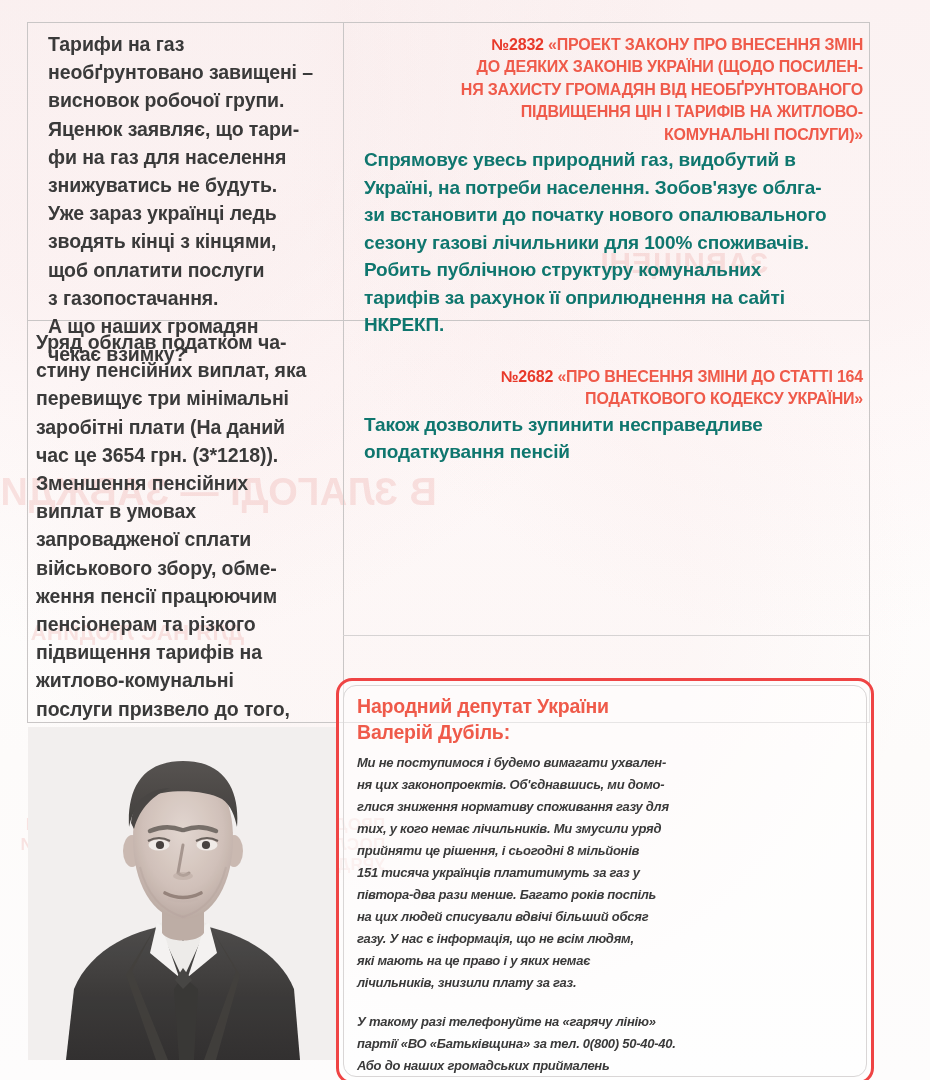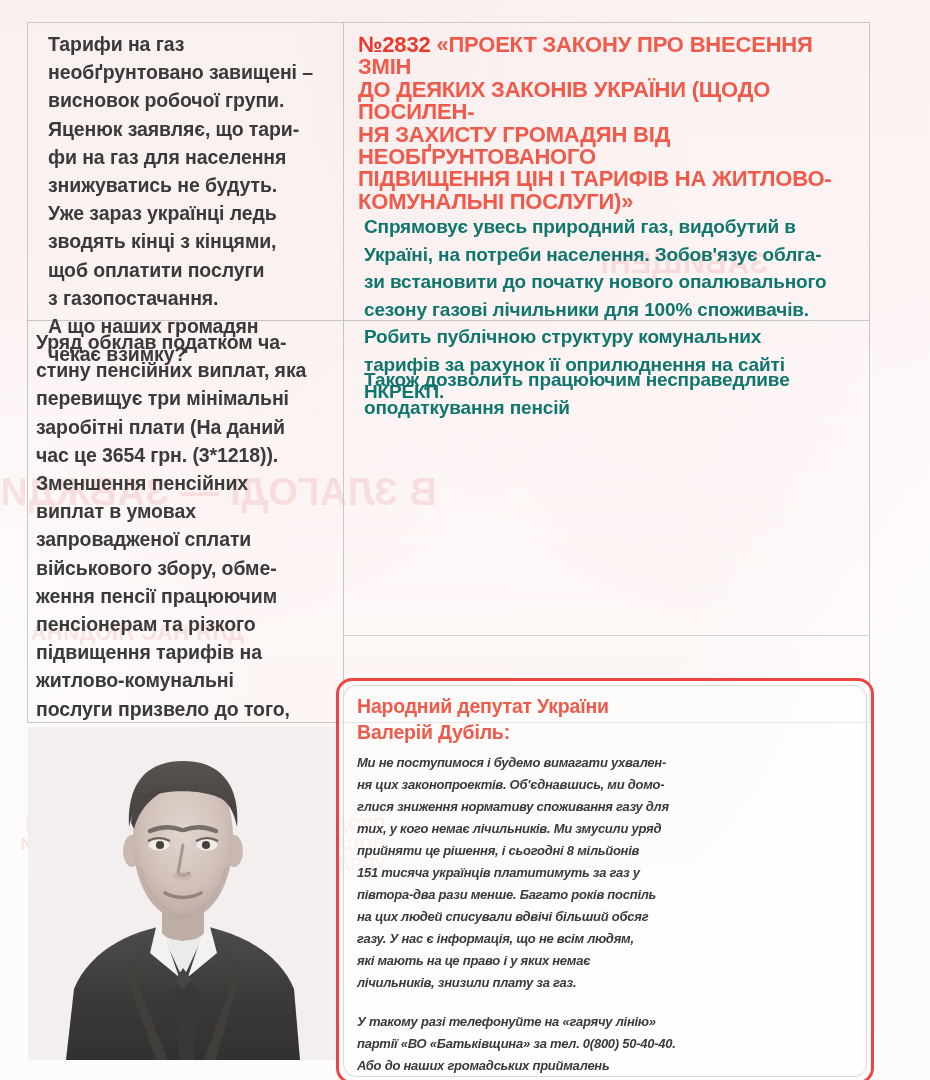--- a/index.html
+++ b/index.html
@@ -92,25 +92,26 @@
     white-space: pre-line;
     letter-spacing: -0.1px;
   }
   #cell-left-1 { left: 48px; top: 30px; width: 286px; }
   #cell-left-2 { left: 36px; top: 328px; width: 290px; }
 
   
   .bill-title {
     font-family: "Liberation Sans", sans-serif;
     font-weight: bold;
-    font-size: 22px;
+    font-size: 16px;
     line-height: 22.4px;
     color: #ef5a4a;
     white-space: pre-line;
     letter-spacing: -0.2px;
+    text-align: right;
   }
   .bill-no {
     color: #e8392a;
     font-weight: bold;
   }
   .bill-body {
     font-family: "Liberation Sans", sans-serif;
     font-weight: bold;
     font-size: 19px;
     line-height: 27.5px;
@@ -246,21 +247,23 @@
 житлово-комунальні
 послуги призвело до того,
 що пенсіонерам не вистачає
 коштів на ліки
 та продукти харчування.</div>
 
 <div class="cell" id="cell-right-2">
   <div class="bill-block">
   </div>
   <div class="bill-block">
-    <div class="bill-body">Також дозволить працюючим несправедливе
+    <div class="bill-title"><span class="bill-no">№2682</span> <span>«ПРО ВНЕСЕННЯ ЗМІНИ ДО СТАТТІ 164
+ПОДАТКОВОГО КОДЕКСУ УКРАЇНИ»</span></div>
+    <div class="bill-body">Також дозволить зупинити несправедливе
 оподаткування пенсій</div>
   </div>
 </div>
 
 <div id="photo">
   <svg width="310" height="333" viewBox="0 0 310 333">
     <defs>
       <linearGradient id="bg" x1="0" y1="0" x2="0" y2="1">
         <stop offset="0%" stop-color="#f4f1f0"></stop>
         <stop offset="60%" stop-color="#eceneu"></stop>

